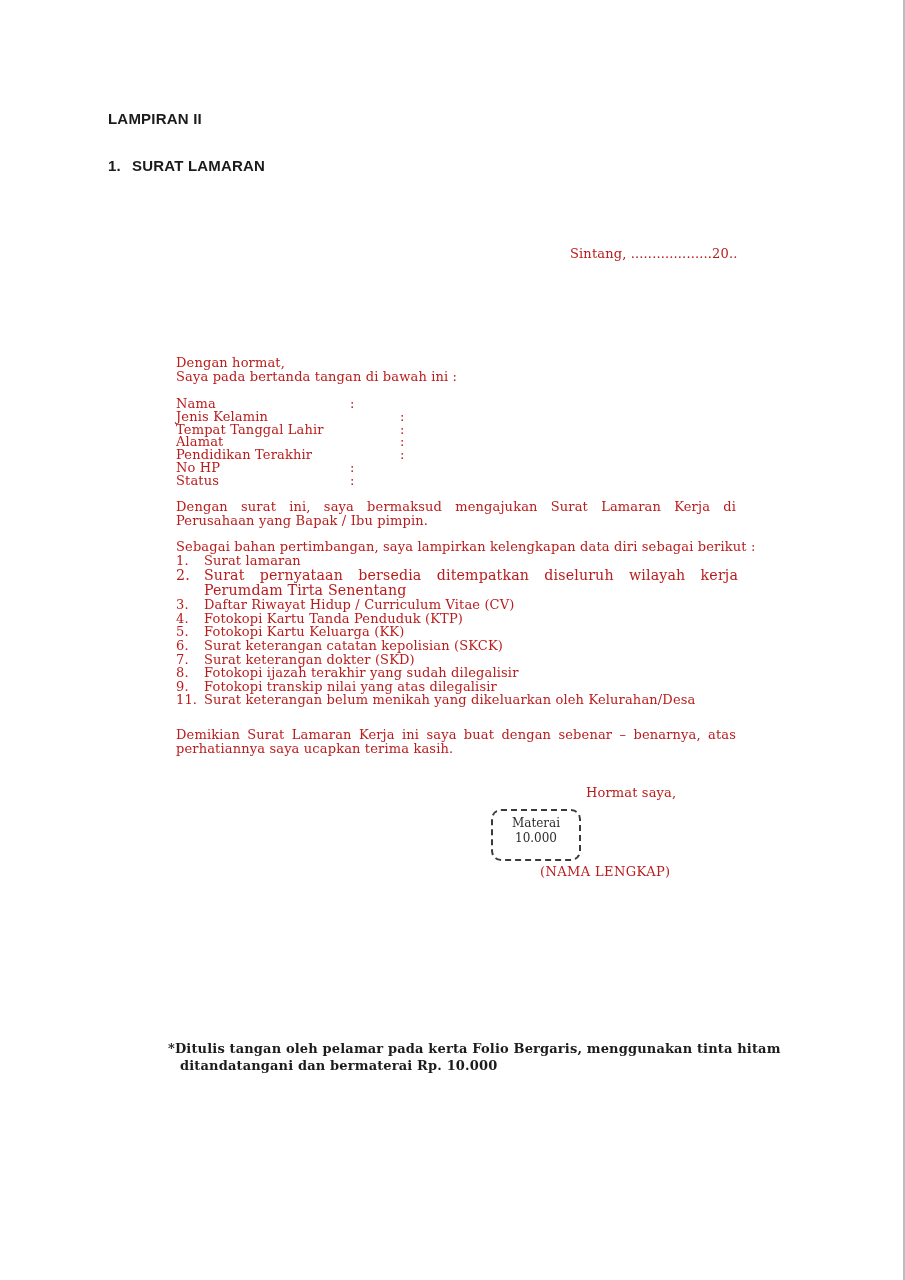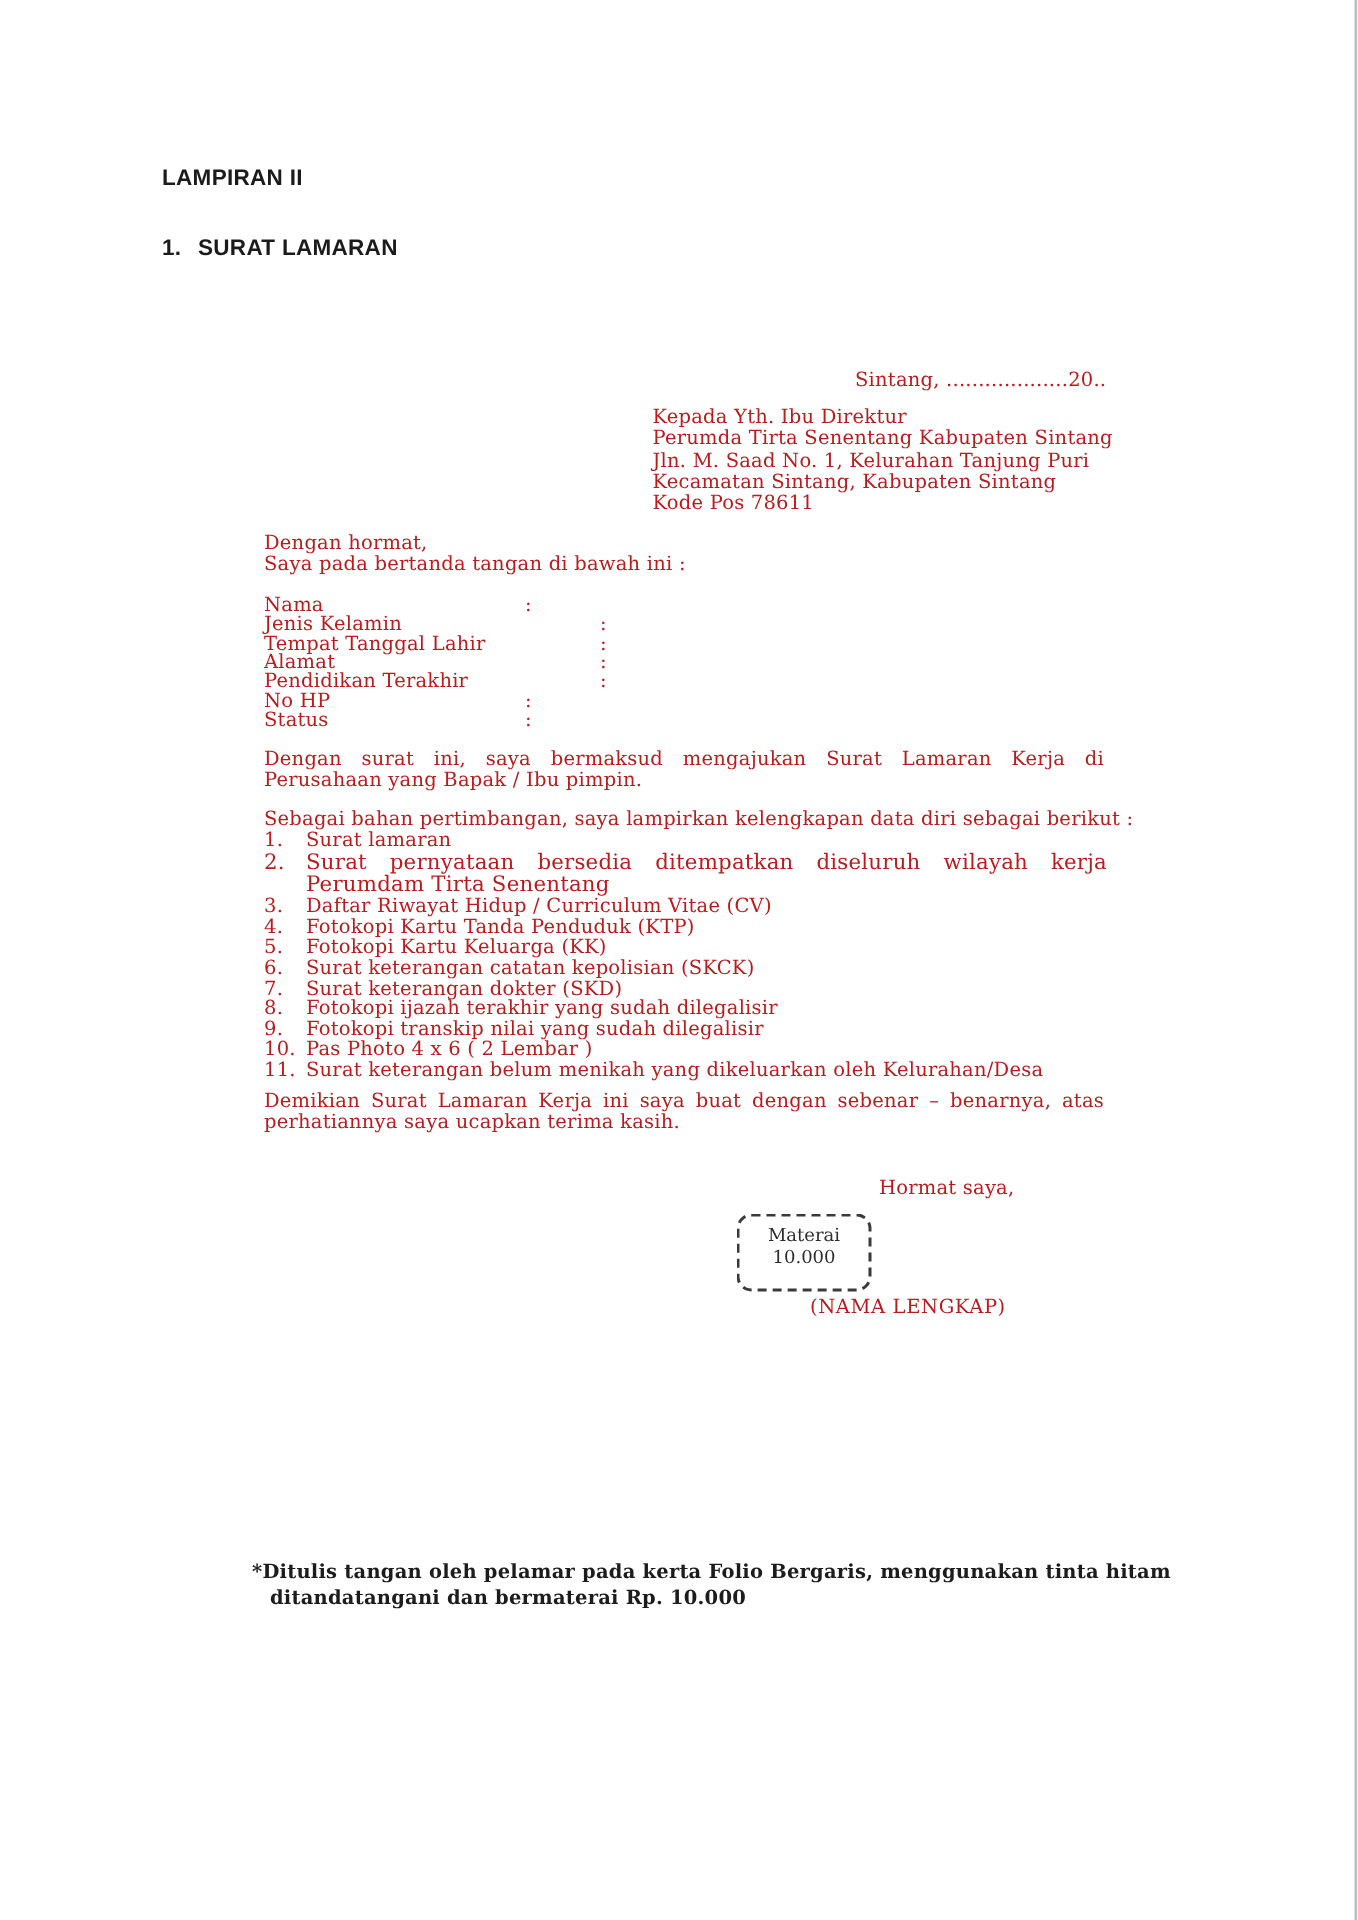--- a/index.html
+++ b/index.html
@@ -159,27 +159,20 @@
   <div id="edge-line"></div>
 
   <div id="lampiran-title" class="heading">LAMPIRAN II</div>
 
   <div id="section-title" class="heading">
     <span class="num">1.</span><span>SURAT LAMARAN</span>
   </div>
 
   <div id="date-line" class="serif-block">Sintang, ...................20..</div>
 
-  <div id="recipient-block" class="serif-block">
-    <div>Kepada Yth. Ibu Direktur</div>
-    <div>Perumda Tirta Senentang Kabupaten Sintang</div>
-    <div>Jln. M. Saad No. 1, Kelurahan Tanjung Puri</div>
-    <div>Kecamatan Sintang, Kabupaten Sintang</div>
-    <div>Kode Pos 78611</div>
-  </div>
 
   <div id="salutation-block" class="serif-block">
     <div>Dengan hormat,</div>
     <div>Saya pada bertanda tangan di bawah ini :</div>
   </div>
 
   <div id="fields-block" class="serif-block">
     <div class="frow c1">
       <span class="flabel">Nama</span><span>:</span>
     </div>
@@ -226,24 +219,21 @@
     <div class="att-item">
       <span class="att-num">6.</span><span>Surat keterangan catatan kepolisian (SKCK)</span>
     </div>
     <div class="att-item">
       <span class="att-num">7.</span><span>Surat keterangan dokter (SKD)</span>
     </div>
     <div class="att-item">
       <span class="att-num">8.</span><span>Fotokopi ijazah terakhir yang sudah dilegalisir</span>
     </div>
     <div class="att-item">
-      <span class="att-num">9.</span><span>Fotokopi transkip nilai yang sudah dilegalisir</span>
-    </div>
-    <div class="att-item">
-      <span class="att-num">10.</span><span>Pas Photo 4 x 6 ( 2 Lembar )</span>
+      <span class="att-num">9.</span><span>Fotokopi transkip nilai yang atas dilegalisir</span>
     </div>
     <div class="att-item">
       <span class="att-num">11.</span><span>Surat keterangan belum menikah yang dikeluarkan oleh Kelurahan/Desa</span>
     </div>
   </div>
 
   <div id="para-closing" class="serif-block">Demikian Surat Lamaran Kerja ini saya buat dengan sebenar – benarnya, atas perhatiannya saya ucapkan terima kasih.</div>
 
   <div id="hormat-saya" class="serif-block">Hormat saya,</div>
 

